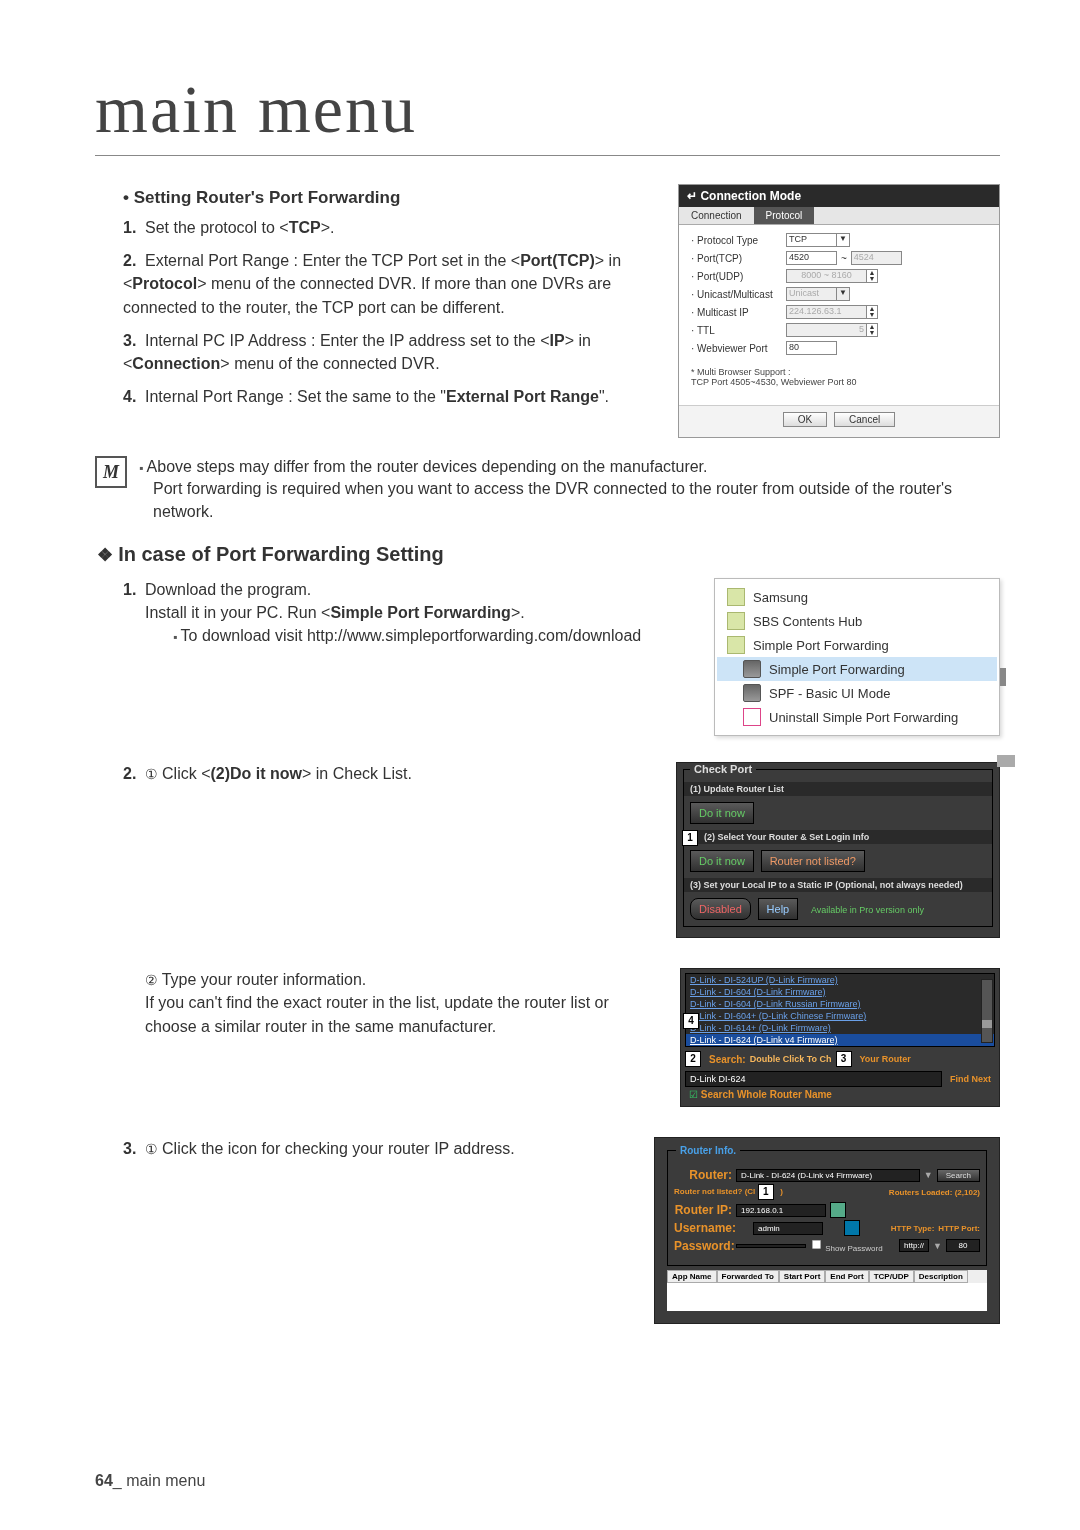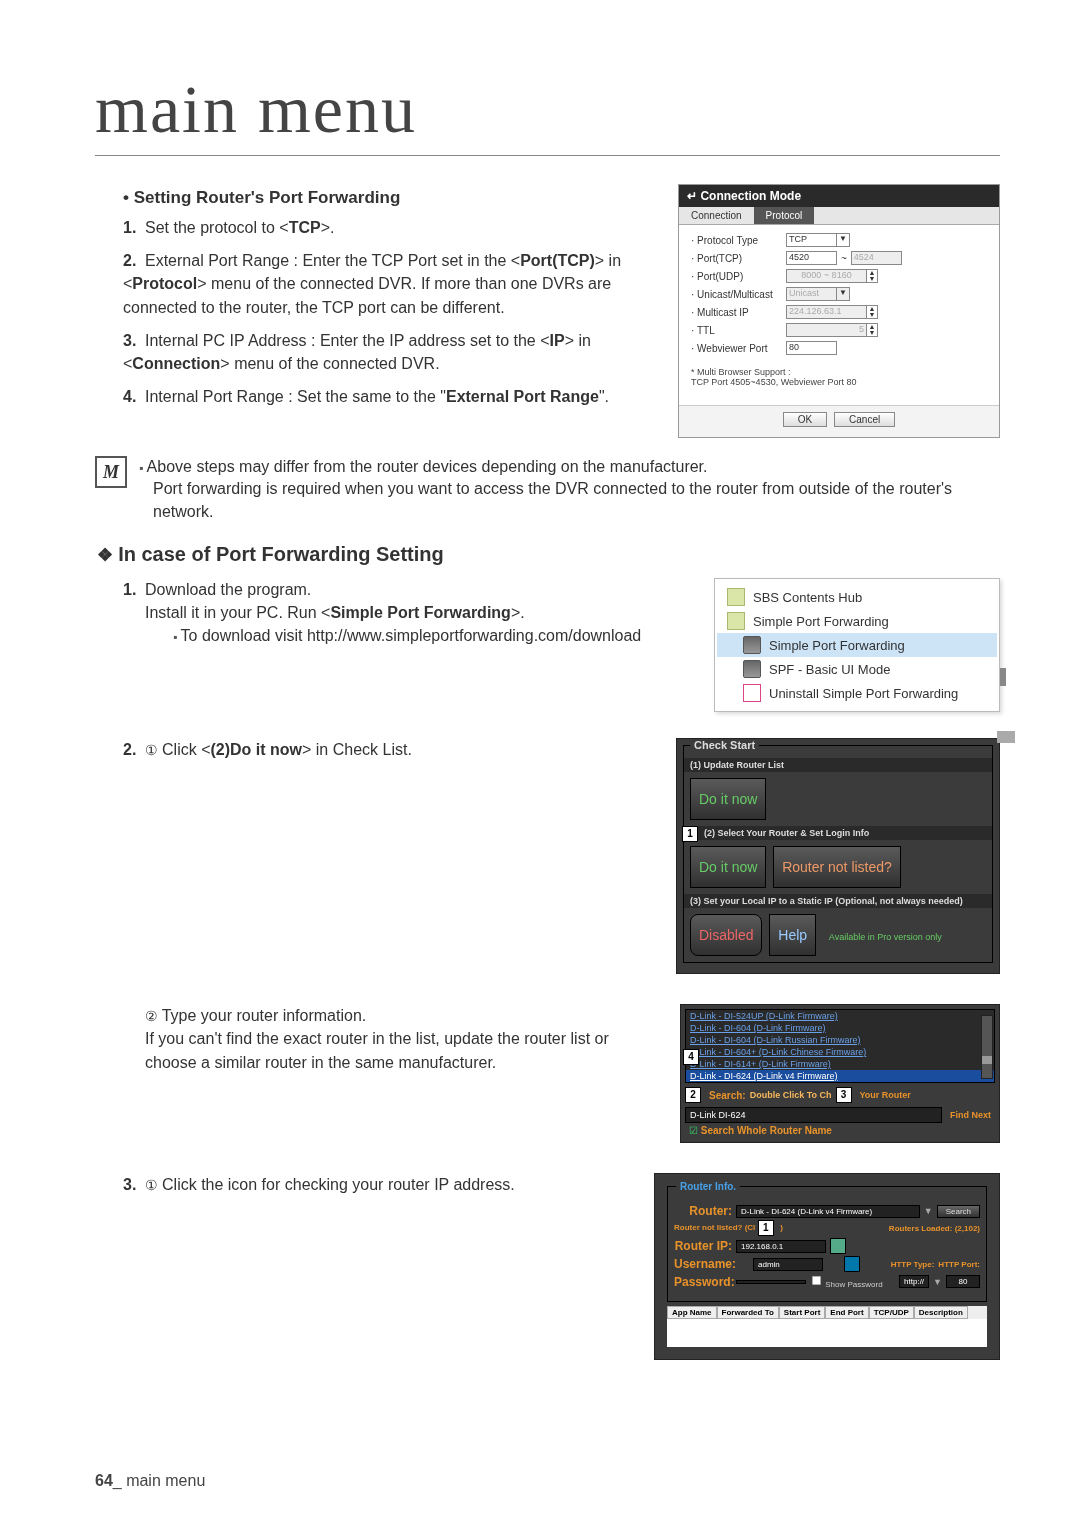--- a/index.html
+++ b/index.html
@@ -119,21 +119,21 @@
   
   .checklist {
     width:310px; background:#3b3b3b; color:#ddd; border:1px solid #222; font-size:10px; padding:6px;
     position:relative;
   }
   .cl-bar { position:absolute; top:-8px; right:-16px; width:18px; height:12px; background:#aaa; }
   .cl-legend { border:1px solid #000; margin-bottom:4px; }
   .cl-legend-title { position:relative; top:-7px; left:6px; background:#3b3b3b; padding:0 4px; font-weight:bold; font-size:11px; }
   .cl-row { padding:2px 6px 6px 6px; }
   .cl-step { background:#2a2a2a; padding:2px 6px; font-size:9px; font-weight:bold; }
-  .cl-btn { display:inline-block; border:1px solid #000; background:linear-gradient(#5a5a5a,#303030); padding:12px 8px; margin:4px 4px 0 0; font-size:14px; }
+  .cl-btn { display:inline-block; border:1px solid #000; background:linear-gradient(#5a5a5a,#303030); padding:4px 8px; margin:4px 4px 0 0; font-size:11px; }
   .cl-btn.green { color:#6c6; }
   .cl-btn.orange { color:#e96; }
   .cl-btn.red { color:#e66;border-radius:8px; }
   .cl-btn.blue { color:#9cf; }
   .cl-marker { display:inline-block; width:14px; height:14px; background:#fff; color:#000; font-weight:bold; text-align:center; line-height:14px; font-size:10px; border:1px solid #000; margin-right:4px; vertical-align:middle;}
 
   
   .routersel {
     width:310px; background:#3b3b3b; color:#ddd; border:1px solid #222; font-size:10px; padding:4px;
     position:relative;
@@ -263,20 +263,24 @@
           <span style="margin-left:22px; display:inline-block;" id="s2step1l2">Install it in your PC. Run &lt;<span class="bold">Simple Port Forwarding</span>&gt;.</span>
           <div class="sub-bullet">To download visit http://www.simpleportforwarding.com/download</div>
         </li>
       </ol>
     </div>
     <div class="right-col">
       <div class="startmenu-wrap">
         <div class="startmenu" id="startmenu">
             <div class="sm-item">
               <span class="sm-ico"></span>
+              <span>Samsung</span>
+            </div>
+            <div class="sm-item">
+              <span class="sm-ico"></span>
               <span>SBS Contents Hub</span>
             </div>
             <div class="sm-item">
               <span class="sm-ico"></span>
               <span>Simple Port Forwarding</span>
             </div>
             <div class="sm-item indent hl">
               <span class="sm-ico alt"></span>
               <span>Simple Port Forwarding</span>
             </div>
@@ -299,21 +303,21 @@
       <ol class="num">
         <li>
           <span class="n">2.</span><span class="circ">①</span> <span id="s2step2">Click &lt;<span class="bold">(2)Do it now</span>&gt; in Check List.</span>
         </li>
       </ol>
     </div>
     <div class="right-col" style="position:relative;">
       <div class="checklist">
         <div class="cl-bar"></div>
         <div class="cl-legend">
-          <span class="cl-legend-title">Check Start</span>
+          <span class="cl-legend-title">Check Port</span>
           <div class="cl-step">(1) Update Router List</div>
           <div class="cl-row"><span class="cl-btn green">Do it now</span></div>
           <div class="cl-step" style="position:relative;">
             <span class="cl-marker" style="position:absolute; left:-2px; top:0;">1</span>
             <span style="margin-left:14px;">(2) Select Your Router &amp; Set Login Info</span>
           </div>
           <div class="cl-row">
             <span class="cl-btn green">Do it now</span>
             <span class="cl-btn orange">Router not listed?</span>
           </div>

